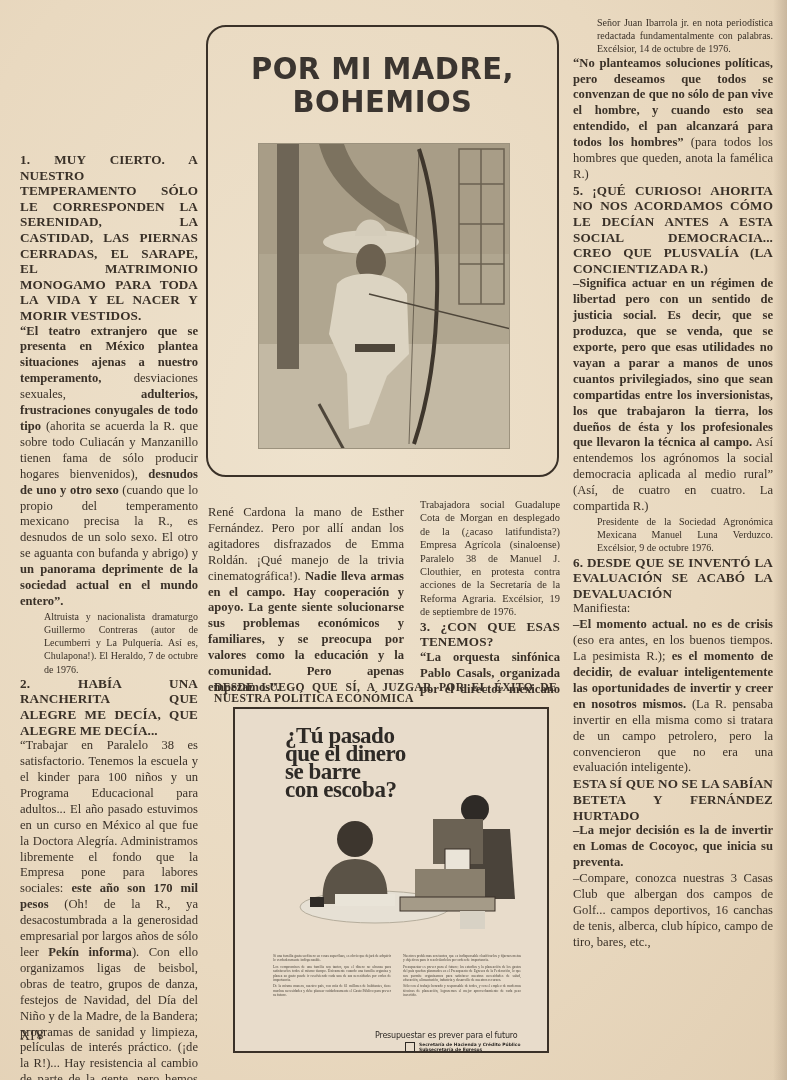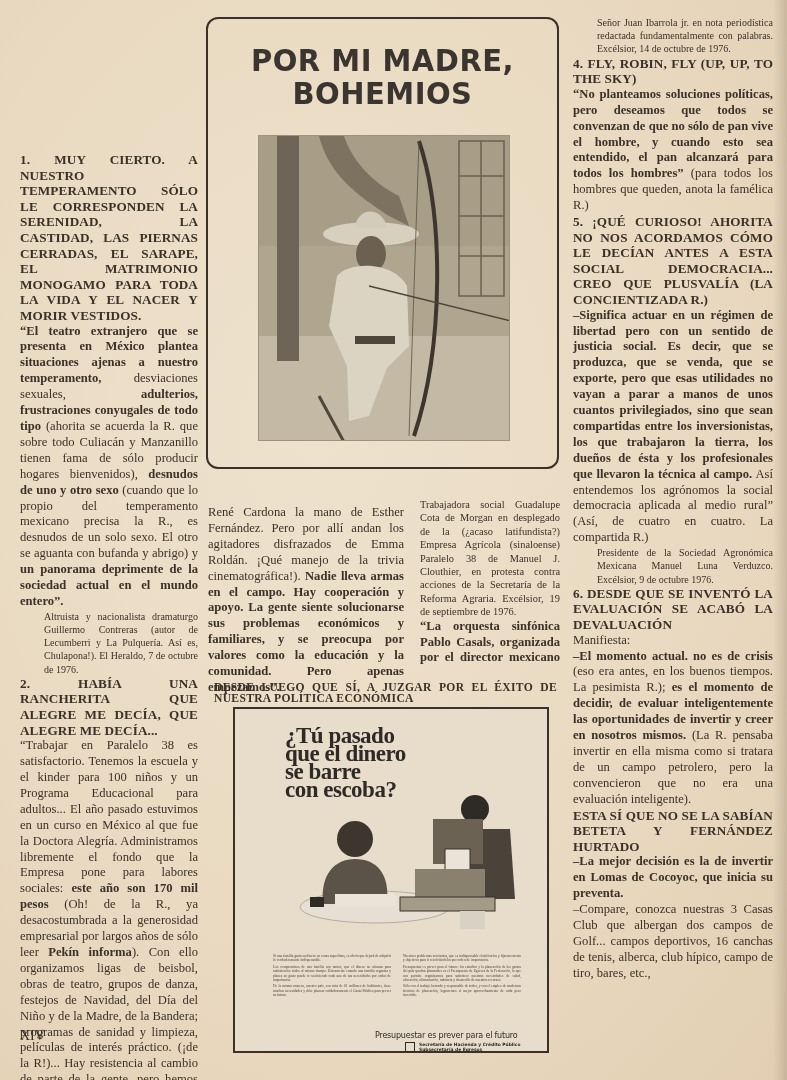--- a/index.html
+++ b/index.html
@@ -21,22 +21,22 @@
   .head { font-weight: bold; font-size: 13.2px; line-height: 15.6px; letter-spacing: 0.1px; color: #3a3128; }
   .src { font-size: 10px; line-height: 13.2px; padding-left: 24px; margin: 2px 0 2px 0; }
   .title-left { position: absolute; left: 28px; top: 26px; width: 160px; text-align: center;
     font-weight: bold; font-size: 20px; line-height: 20px; color: #3c3830; }
 
   .col1 { left: 20px; top: 152px; width: 178px; }
   .col2 { left: 208px; top: 496px; width: 196px; margin-top: 9px; }
   .col3 { left: 420px; top: 498px; width: 140px; }
   .col4 { left: 573px; top: 16px; width: 200px; }
 
-  .box { position: absolute; left: 206px; top: 17px; width: 353px; height: 452px;
-    border: 2px solid #3a3128; border-radius: 12px; }
+  .box { position: absolute; left: 206px; top: 25px; width: 353px; height: 452px;
+    border: 2px solid #3a3128; border-radius: 20px; }
   .box-title { position: absolute; left: 0; top: 26px; width: 100%; text-align: center;
     font-family: "DejaVu Sans", sans-serif; font-weight: bold; font-size: 29px; line-height: 32px;
     letter-spacing: 0.5px; color: #3b3530; transform: scaleY(1.05); }
   .photo { position: absolute; left: 50px; top: 116px; width: 252px; height: 306px;
     background: linear-gradient(180deg, #b8ad98 0%, #a39884 40%, #b2a892 70%, #c2b8a3 100%);
     border: 1px solid #9c927e; overflow: hidden; }
 
   .ad-caption { position: absolute; left: 214px; top: 682px; width: 343px; font-weight: bold;
     font-size: 11.6px; line-height: 11px; letter-spacing: 0.3px; text-align: justify; }
   .ad { position: absolute; left: 233px; top: 707px; width: 316px; height: 346px;
@@ -106,20 +106,21 @@
   </div>
 
   <div class="col col2">
     <p>
       <span>René Cardona la mano de Esther Fernández. Pero por allí andan los agitadores disfrazados de Emma Roldán. ¡Qué manejo de la trivia cinematográfica!).</span><span class="b"> Nadie lleva armas en el campo. Hay cooperación y apoyo. La gente siente solucionarse sus problemas económicos y familiares, y se preocupa por valores como la educación y la comunidad. Pero apenas empezamos”.</span>
     </p>
   </div>
 
   <div class="col col3">
     <p class="src" style="padding-left:0; font-size:10.4px; line-height:13.4px;">Trabajadora social Guadalupe Cota de Morgan en desplegado de la (¿acaso latifundista?) Empresa Agrícola (sinaloense) Paralelo 38 de Manuel J. Clouthier, en protesta contra acciones de la Secretaría de la Reforma Agraria. Excélsior, 19 de septiembre de 1976.</p>
+    <p class="head">3. ¿CON QUE ESAS TENEMOS?</p>
     <p class="b" style="height:48px; overflow:hidden;">“La orquesta sinfónica Pablo Casals, organizada por el director mexicano Eduardo Mata, está integrada en su mayor parte por músicos”.</p>
   </div>
 
   <div class="ad-caption">DESDE LUEGO QUE SÍ, A JUZGAR POR EL ÉXITO DE NUESTRA POLÍTICA ECONÓMICA</div>
   <div class="ad">
     <div class="ad-headline">
       <div>¿Tú pasado</div>
       <div>que el dinero</div>
       <div>se barre</div>
       <div>con escoba?</div>
@@ -153,21 +154,20 @@
     <div class="ad-slogan">Presupuestar es prever para el futuro</div>
     <div class="ad-logo" title="SHCP"></div>
     <div class="ad-org">
       <div>Secretaría de Hacienda y Crédito Público</div>
       <div>Subsecretaría de Egresos</div>
     </div>
   </div>
 
   <div class="col col4">
     <p class="src">Señor Juan Ibarrola jr. en nota periodística redactada fundamentalmente con palabras. Excélsior, 14 de octubre de 1976.</p>
-    <p class="head">4. FLY, ROBIN, FLY (UP, UP, TO THE SKY)</p>
     <p>
       <span class="b">“No planteamos soluciones políticas, pero deseamos que todos se convenzan de que no sólo de pan vive el hombre, y cuando esto sea entendido, el pan alcanzará para todos los hombres”</span><span> (para todos los hombres que queden, anota la famélica R.)</span>
     </p>
     <p class="head">5. ¡QUÉ CURIOSO! AHORITA NO NOS ACORDAMOS CÓMO LE DECÍAN ANTES A ESTA SOCIAL DEMOCRACIA... CREO QUE PLUSVALÍA (LA CONCIENTIZADA R.)</p>
     <p>
       <span class="b">–Significa actuar en un régimen de libertad pero con un sentido de justicia social. Es decir, que se produzca, que se venda, que se exporte, pero que esas utilidades no vayan a parar a manos de unos cuantos privilegiados, sino que sean compartidas entre los inversionistas, los que trabajaron la tierra, los dueños de ésta y los profesionales que llevaron la técnica al campo.</span><span> Así entendemos los agrónomos la social democracia aplicada al medio rural” (Así, de cuatro en cuatro. La compartida R.)</span>
     </p>
     <p class="src">Presidente de la Sociedad Agronómica Mexicana Manuel Luna Verduzco. Excélsior, 9 de octubre 1976.</p>
     <p class="head">6. DESDE QUE SE INVENTÓ LA EVALUACIÓN SE ACABÓ LA DEVALUACIÓN</p>
     <p>Manifiesta:</p>

